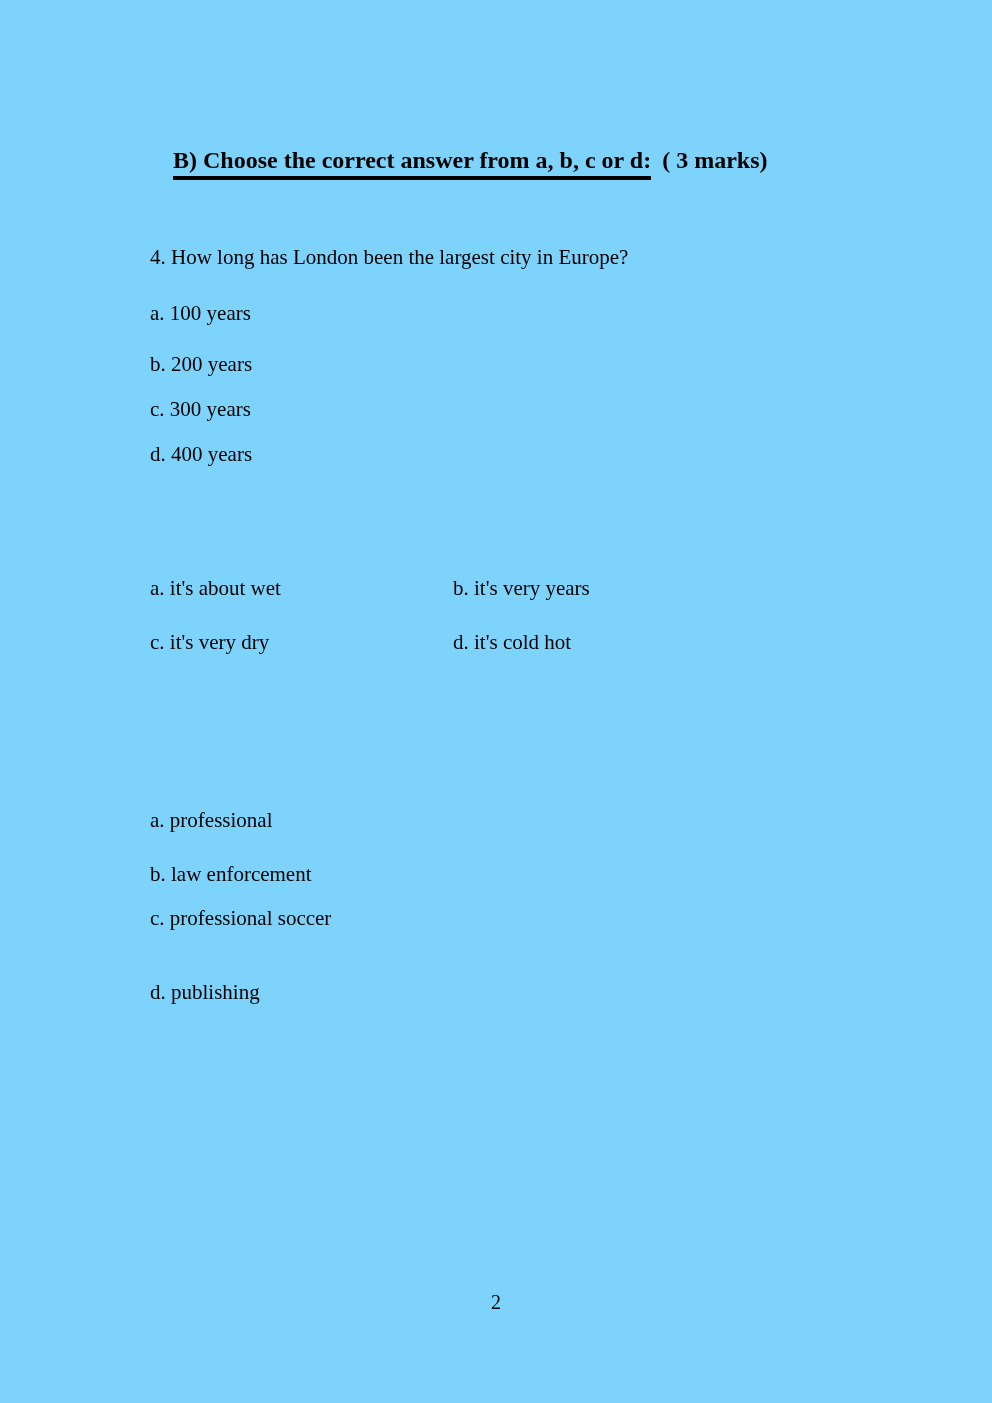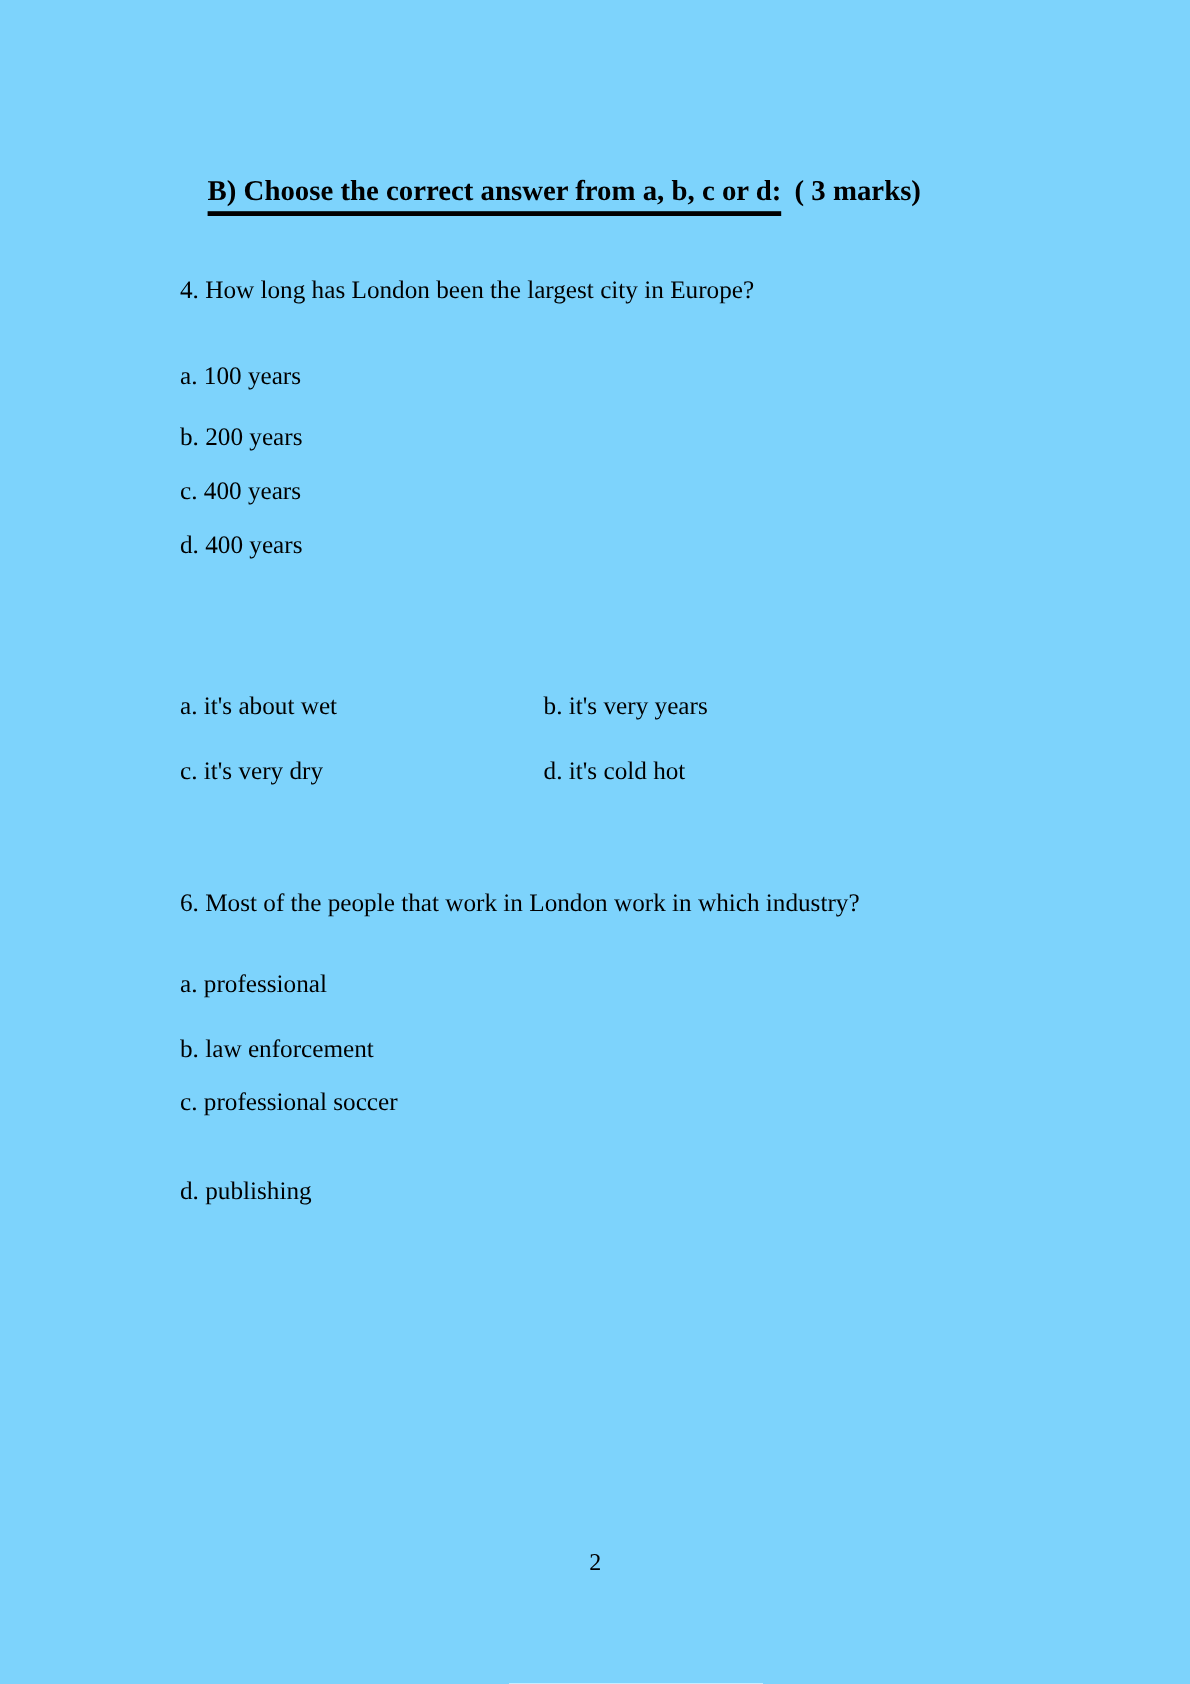--- a/index.html
+++ b/index.html
@@ -63,32 +63,31 @@
 </style>
 </head>
 <body>
 
 <div class="page">
 
   <div class="title-row">
     <span class="title-main">B) Choose the correct answer from a, b, c or d:</span><span class="title-marks">( 3 marks)</span>
   </div>
 
-  <div class="q" style="top:229px">4. How long has London been the largest city in Europe?</div>
+  <div class="q" style="top:245px">4. How long has London been the largest city in Europe?</div>
   <div class="opt" style="top:301px">a. 100 years</div>
   <div class="opt" style="top:352px">b. 200 years</div>
-  <div class="opt" style="top:397px">c. 400 years</div>
+  <div class="opt" style="top:397px">c. 300 years</div>
   <div class="opt" style="top:442px">d. 400 years</div>
 
   <div class="opt" style="top:576px">a. it's about wet</div>
   <div class="opt col2" style="top:576px">b. it's very years</div>
   <div class="opt" style="top:630px">c. it's very dry</div>
   <div class="opt col2" style="top:630px">d. it's cold hot</div>
 
-  <div class="q" style="top:740px">6. Most of the people that work in London work in which industry?</div>
   <div class="opt" style="top:808px">a. professional</div>
   <div class="opt" style="top:862px">b. law enforcement</div>
   <div class="opt" style="top:906px">c. professional soccer</div>
   <div class="opt" style="top:980px">d. publishing</div>
 
   <div class="pagenum">2</div>
 
 </div>
 
 </body></html>

